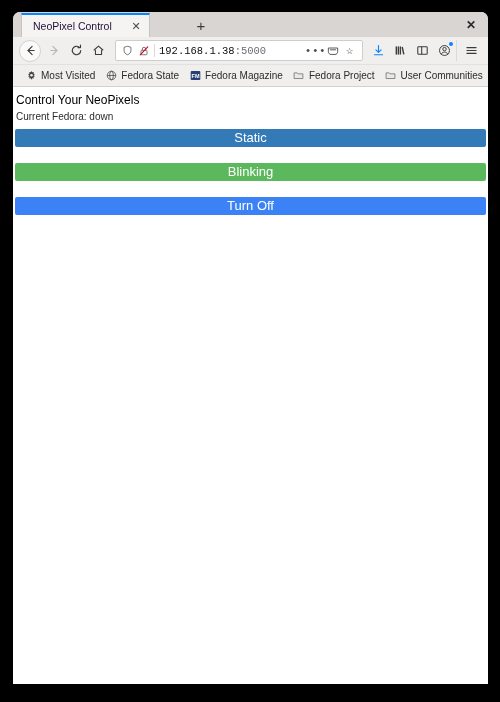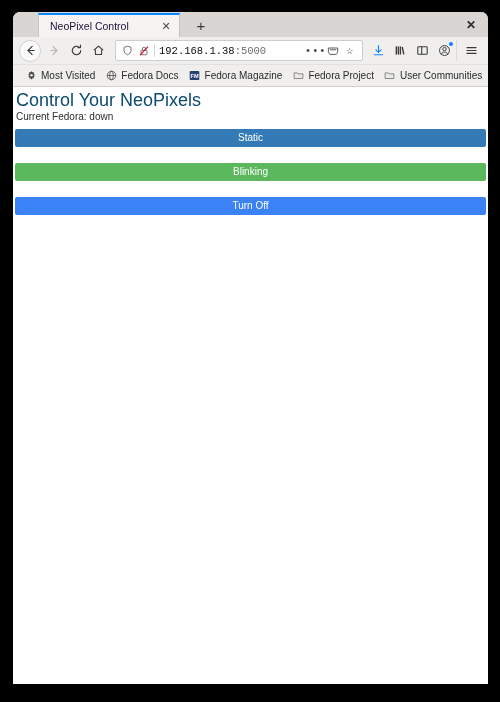--- a/index.html
+++ b/index.html
@@ -29,23 +29,23 @@
 
   
   .tabstrip {
     height: 25px;
     background: #d8d5d2;
     position: relative;
     flex: 0 0 auto;
   }
   .tab {
     position: absolute;
-    left: 25px;
+    left: 8px;
     top: 1px;
-    width: 142px;
+    width: 129px;
     height: 24px;
     background: #f5f4f2;
     border-top: 2px solid #0a84ff;
     border-left: 1px solid #c6c3c0;
     border-right: 1px solid #c6c3c0;
     display: flex;
     align-items: center;
     padding: 0 6px 0 11px;
   }
   .tab-title {
@@ -217,41 +217,41 @@
   .viewport {
     flex: 1 1 auto;
     background: #ffffff;
     overflow: hidden;
     position: relative;
   }
   .page {
     padding: 5px 2px 0 2px;
   }
   .page-h1 {
-    font-size: 18px;
+    font-size: 12px;
     font-weight: 400;
-    color: #0c4a6e;
+    color: #000000;
     line-height: 17px;
     margin: 0 0 1px 0;
     padding-left: 1px;
   }
   .page-state {
     font-size: 10px;
     color: #2b2b2b;
     line-height: 13px;
     margin-bottom: 6px;
     padding-left: 1px;
   }
   .btn {
     display: block;
     width: 100%;
     border: none;
     border-radius: 2px;
     color: #ffffff;
-    font-size: 10px;
+    font-size: 13px;
     font-family: "Liberation Sans", sans-serif;
     text-align: center;
     padding: 0;
     height: 18px;
     line-height: 18px;
     margin-bottom: 16px;
   }
 </style>
 </head>
 <body>
@@ -380,21 +380,21 @@
     </div>
 
     <div class="bm">
       <span class="bm-ico">
         <svg width="11" height="11" viewBox="0 0 16 16" fill="none" stroke="#444" stroke-width="1.1">
           <circle cx="8" cy="8" r="6.2"></circle>
           <ellipse cx="8" cy="8" rx="2.7" ry="6.2"></ellipse>
           <path d="M1.9 8 H14.1"></path>
         </svg>
       </span>
-      <span class="bm-label">Fedora Docs</span>
+      <span class="bm-label">Fedora State</span>
     </div>
 
     <div class="bm">
       <span class="bm-ico">
         <svg width="11" height="11" viewBox="0 0 16 16">
           <rect x="1" y="1.6" width="14" height="12.8" rx="1.4" fill="#294172"></rect>
           <text x="8" y="11" font-family="Liberation Sans, sans-serif" font-size="8" font-weight="bold" fill="#ffffff" text-anchor="middle">FM</text>
         </svg>
       </span>
       <span class="bm-label">Fedora Magazine</span>

